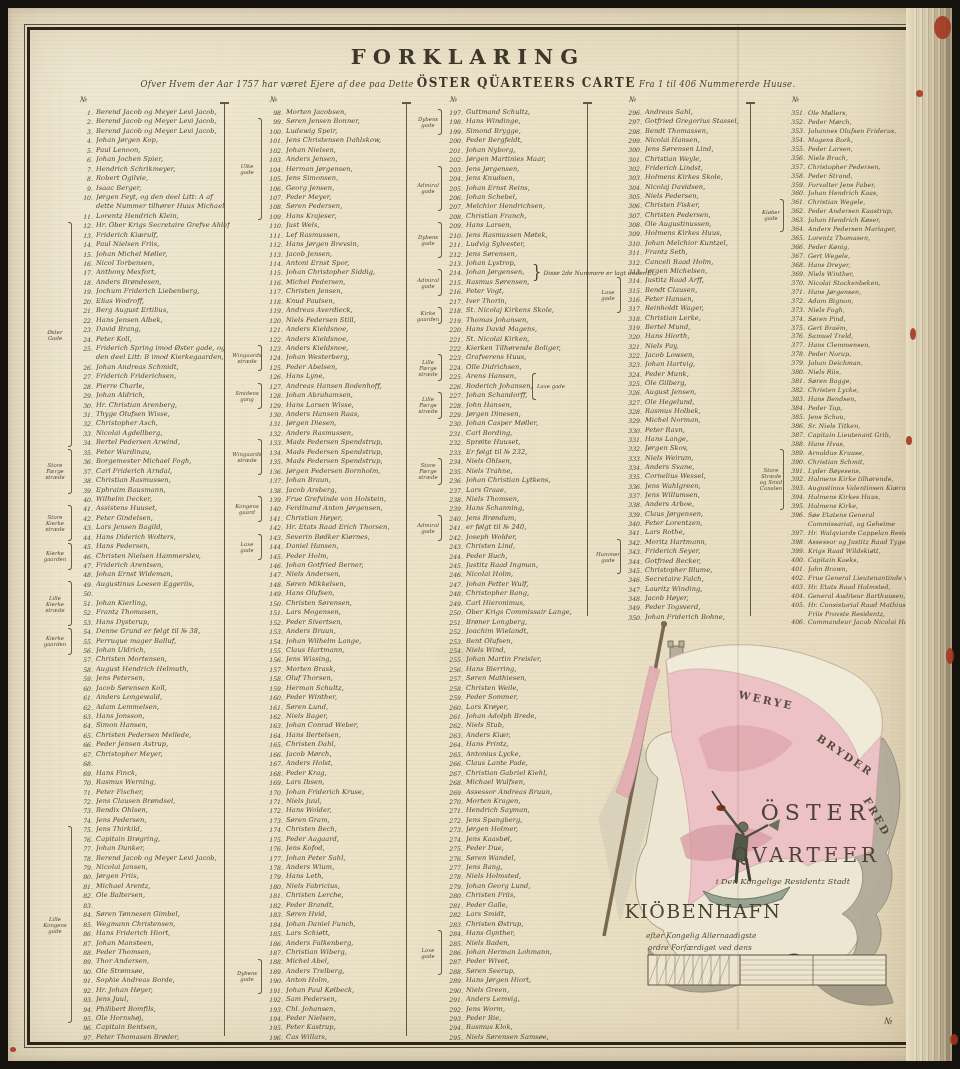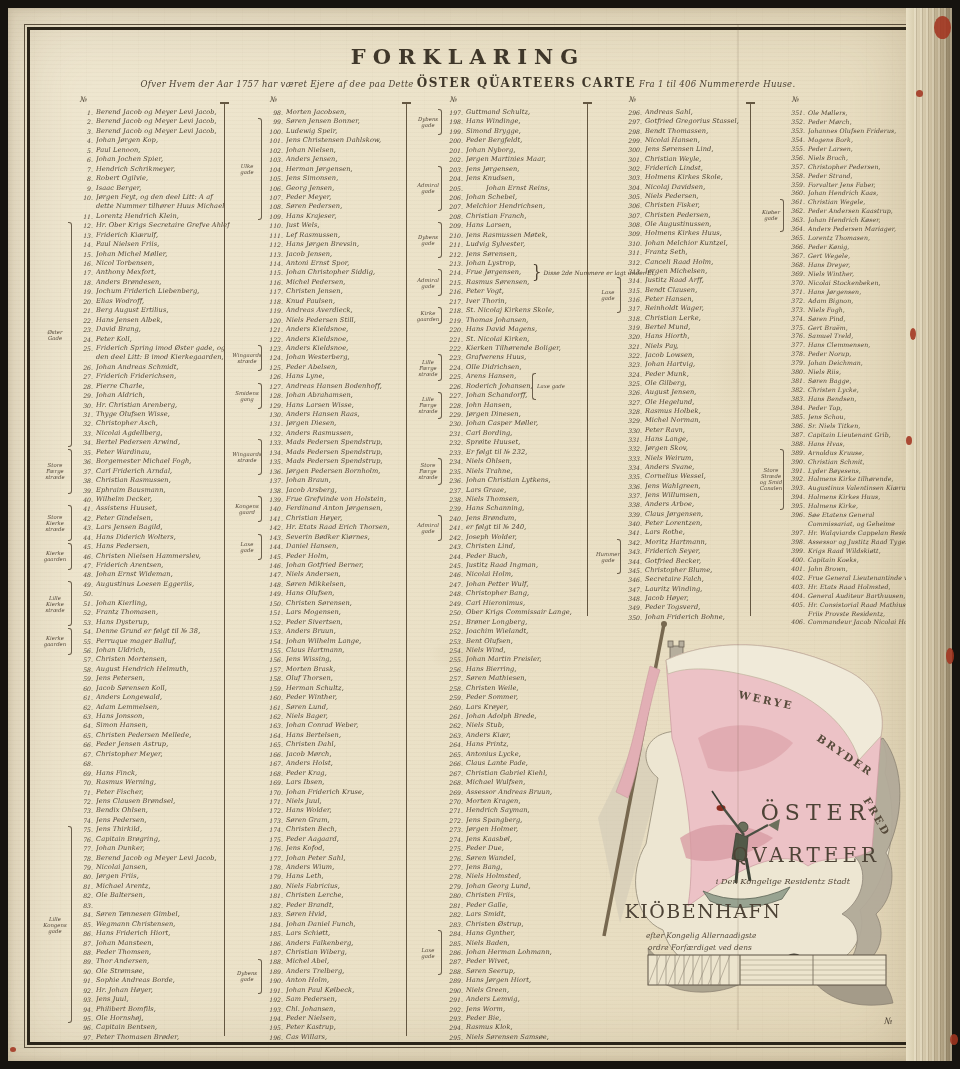--- a/index.html
+++ b/index.html
@@ -929,21 +929,21 @@
           <span class="nm">Jørgen Martinies Maar,</span>
         </div>
         <div class="row" style="height: 9.44px;">
           <span class="num">203.</span>
           <span class="nm">Jens Jørgensen,</span>
         </div>
         <div class="row" style="height: 9.44px;">
           <span class="num">204.</span>
           <span class="nm">Jens Knudsen,</span>
         </div>
-        <div class="row" style="height: 9.44px; gap: 20px;">
+        <div class="row" style="height: 9.44px;">
           <span class="num">205.</span>
           <span class="nm">Johan Ernst Reins,</span>
         </div>
         <div class="row" style="height: 9.44px;">
           <span class="num">206.</span>
           <span class="nm">Johan Schebel,</span>
         </div>
         <div class="row" style="height: 9.44px;">
           <span class="num">207.</span>
           <span class="nm">Melchior Hendrichsen,</span>
@@ -967,21 +967,21 @@
         <div class="row" style="height: 9.44px;">
           <span class="num">212.</span>
           <span class="nm">Jens Sørensen,</span>
         </div>
         <div class="row" style="height: 9.44px;">
           <span class="num">213.</span>
           <span class="nm">Johan Lystrop,</span>
         </div>
         <div class="row" style="height: 9.44px;">
           <span class="num">214.</span>
-          <span class="nm">Frue Jørgensen,</span>
+          <span class="nm">Johan Jørgensen,</span>
         </div>
         <div class="row" style="height: 9.44px;">
           <span class="num">215.</span>
           <span class="nm">Rasmus Sørensen,</span>
         </div>
         <div class="row" style="height: 9.44px;">
           <span class="num">216.</span>
           <span class="nm">Peter Vogt,</span>
         </div>
         <div class="row" style="height: 9.44px;">

